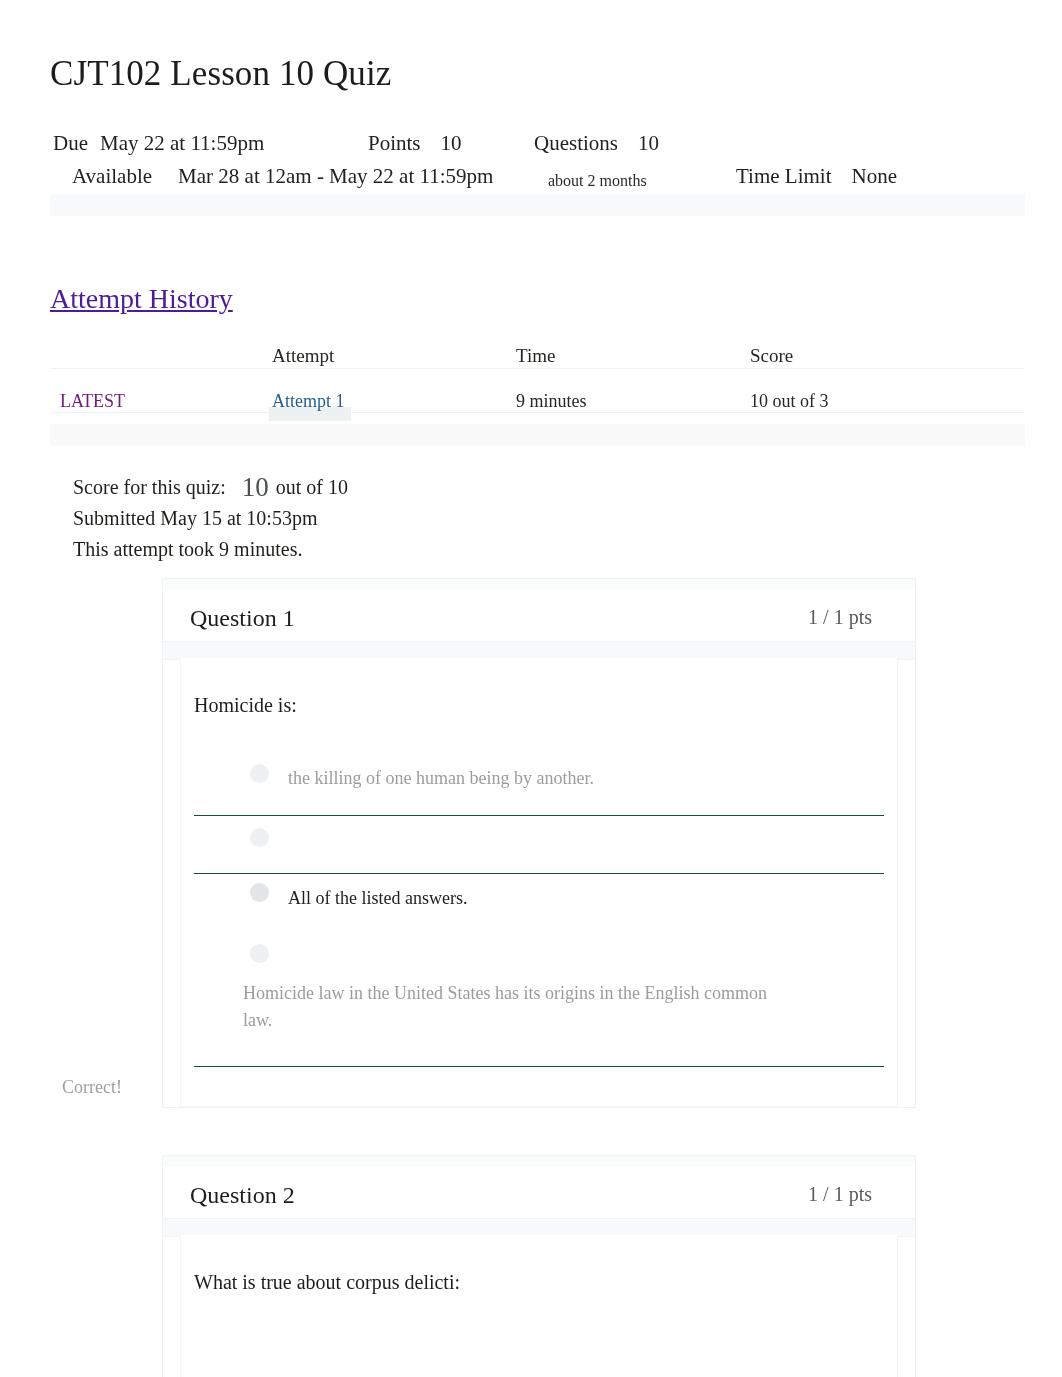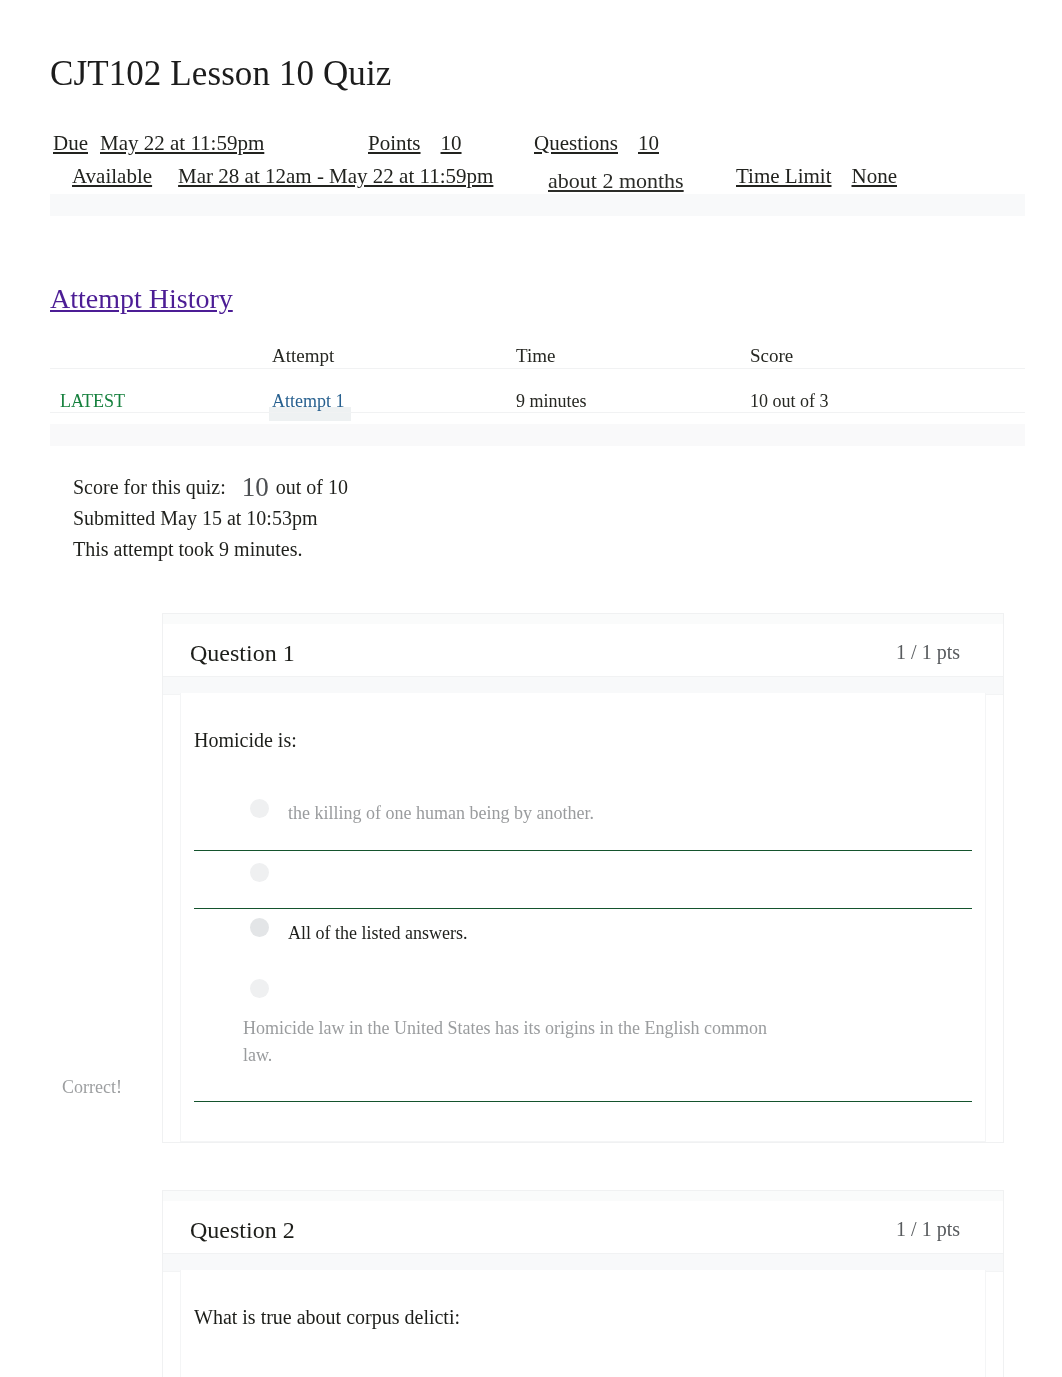--- a/index.html
+++ b/index.html
@@ -51,30 +51,29 @@
     height: 22px;
     background: #f7f8f9;
     opacity: 0.85;
   }
   .meta-row {
     position: absolute;
     white-space: nowrap;
     font-size: 21px;
     line-height: 26px;
     color: #22231f;
-    text-decoration: underline;
   }
   .meta-label { color: #22231f; }
   .meta-value { color: #22231f; }
 
   .m-due        { left: 3px;   top: 6px; }
   .m-available  { left: 3px;   top: 39px; margin-left: 19px; }
   .m-points     { left: 318px; top: 6px; }
   .m-questions  { left: 484px; top: 6px; }
-  .m-duration   { left: 498px; top: 44px; font-size: 22px; color: #2b2c28; }
+  .m-duration   { left: 498px; top: 44px; font-size: 16px; color: #2b2c28; }
   .m-timelimit  { left: 686px; top: 39px; }
 
   .sp-lg { display: inline-block; width: 26px; }
   .sp-md { display: inline-block; width: 20px; }
   .sp-sm { display: inline-block; width: 12px; }
 
   
   .section-title {
     position: absolute;
     left: 50px;
@@ -104,21 +103,21 @@
     top: 6px;
     white-space: nowrap;
   }
   .c-kept    { left: 10px; }
   .c-attempt { left: 222px; }
   .c-time    { left: 466px; }
   .c-score   { left: 700px; }
 
   .att-row { top: 2px; }
   .att-row .att-cell { top: 11px; font-size: 18px; }
-  .kept-label { color: #15803d; font-size: 18px; }
+  .kept-label { color: #701a75; font-size: 18px; }
   .attempt-link {
     color: #27608f;
     text-decoration: none;
     position: relative;
     display: inline-block;
   }
   .attempt-link::after {
     content: "";
     position: absolute;
     left: -3px;
@@ -162,25 +161,24 @@
     color: #4c4f52;
     padding: 0 7px 0 16px;
     position: relative;
     top: 2px;
   }
 
   
   .qcard {
     position: absolute;
     left: 162px;
-    width: 842px;
+    width: 754px;
     border: 1px solid #f0f1f2;
     background: #ffffff;
     box-sizing: border-box;
-    margin-top: 35px;
   }
   .qcard.q1 { top: 578px; height: 530px; }
   .qcard.q2 { top: 1155px; height: 260px; }
 
   .q-header {
     position: relative;
     height: 62px;
   }
   .q-header-shade {
     position: absolute;

